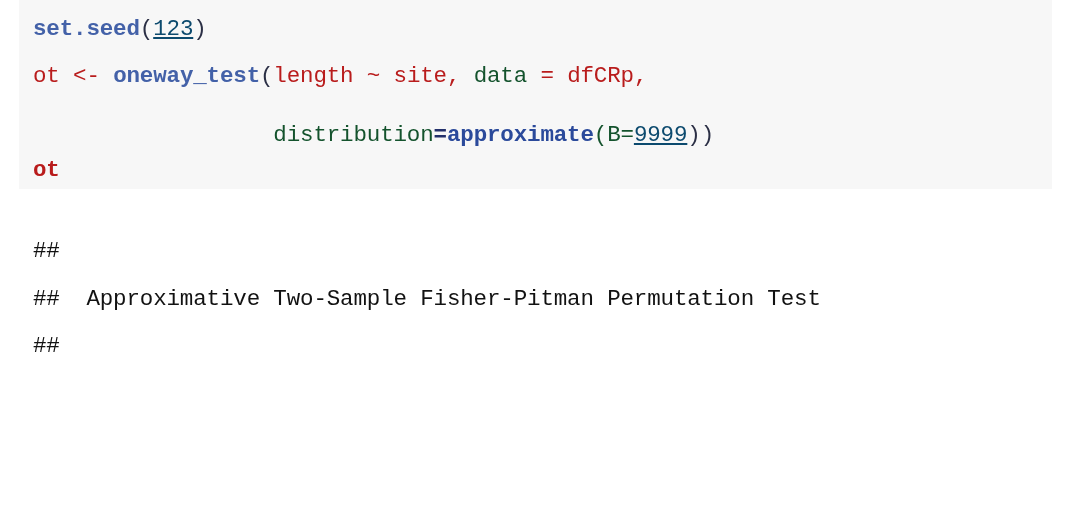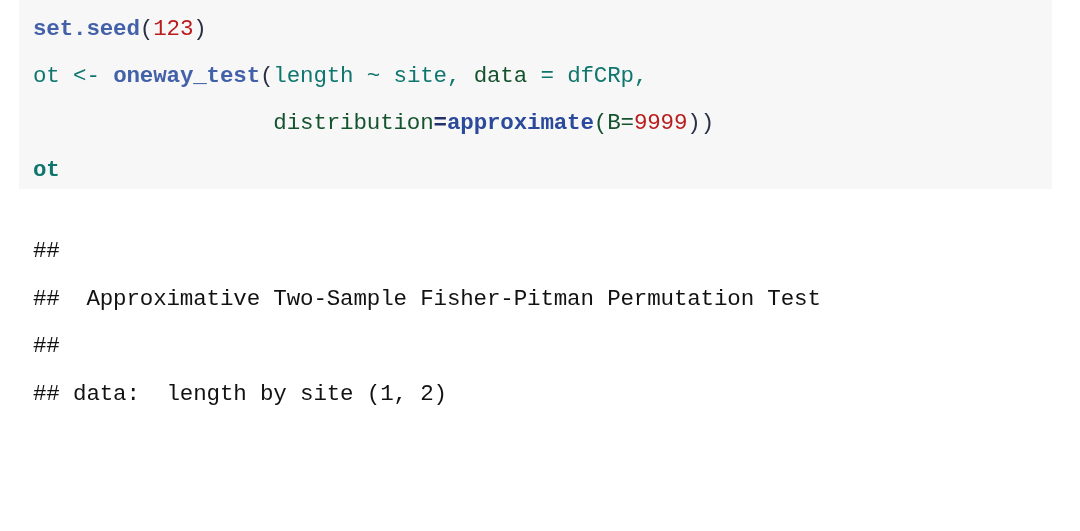--- a/index.html
+++ b/index.html
@@ -37,28 +37,28 @@
     left: 14px;
     white-space: pre;
     font-family: "Liberation Mono", "DejaVu Sans Mono", monospace;
     font-size: 22.5px;
     line-height: 47px;
     letter-spacing: -0.15px;
     color: #1a1a1a;
   }
   .code-line.l1 { top: 6px; }
   .code-line.l2 { top: 53px; }
-  .code-line.l3 { top: 100px; }
+  .code-line.l3 { top: 112px; }
   .code-line.l4 { top: 147px; font-weight: bold; }
 
   .tok-fn      { color: #4361a8; font-weight: bold; }
   .tok-fn2     { color: #2b4a9b; font-weight: bold; }
-  .tok-num     { color: #b91c1c; }
+  .tok-num     { color: #0c4a6e; text-decoration: underline; }
   .tok-arg     { color: #14532d; }
-  .tok-plain   { color: #0f766e; }
+  .tok-plain   { color: #b91c1c; }
   .tok-paren   { color: #2b2f45; }
   .tok-eq-bold { color: #23306b; font-weight: bold; }
 
   
   .output {
     position: absolute;
     left: 33px;
     top: 228px;
     width: 1040px;
   }
@@ -86,16 +86,15 @@
     <div class="code-line l3"><span class="tok-plain">                  </span><span class="tok-arg">distribution</span><span class="tok-eq-bold">=</span><span class="tok-fn2">approximate</span><span class="tok-arg">(</span><span class="tok-arg">B=</span><span class="tok-num">9999</span><span class="tok-paren">))</span></div>
 
     <div class="code-line l4"><span class="tok-plain">ot</span></div>
 
   </div>
 
   <div class="output">
     <div class="out-line">##</div>
     <div class="out-line">##  Approximative Two-Sample Fisher-Pitman Permutation Test</div>
     <div class="out-line">##</div>
-    <div class="out-line">## data:  length by site (1, 2)</div>
   </div>
 
 </div>
 
 </body></html>

